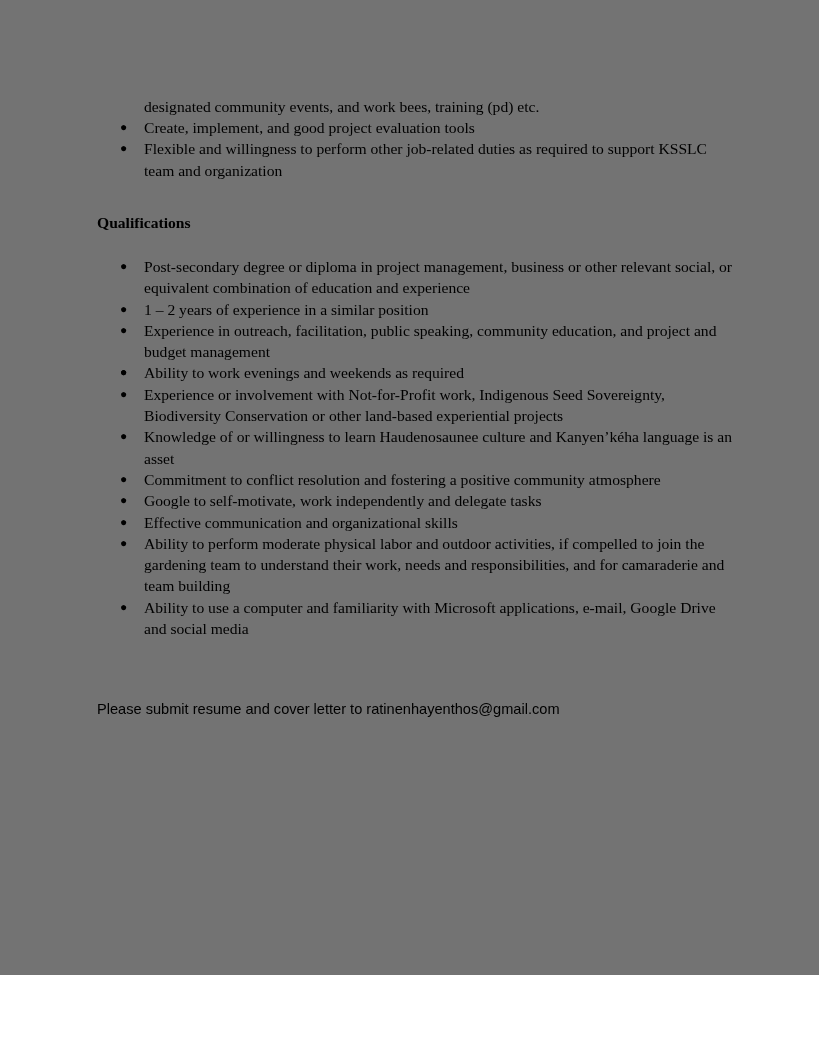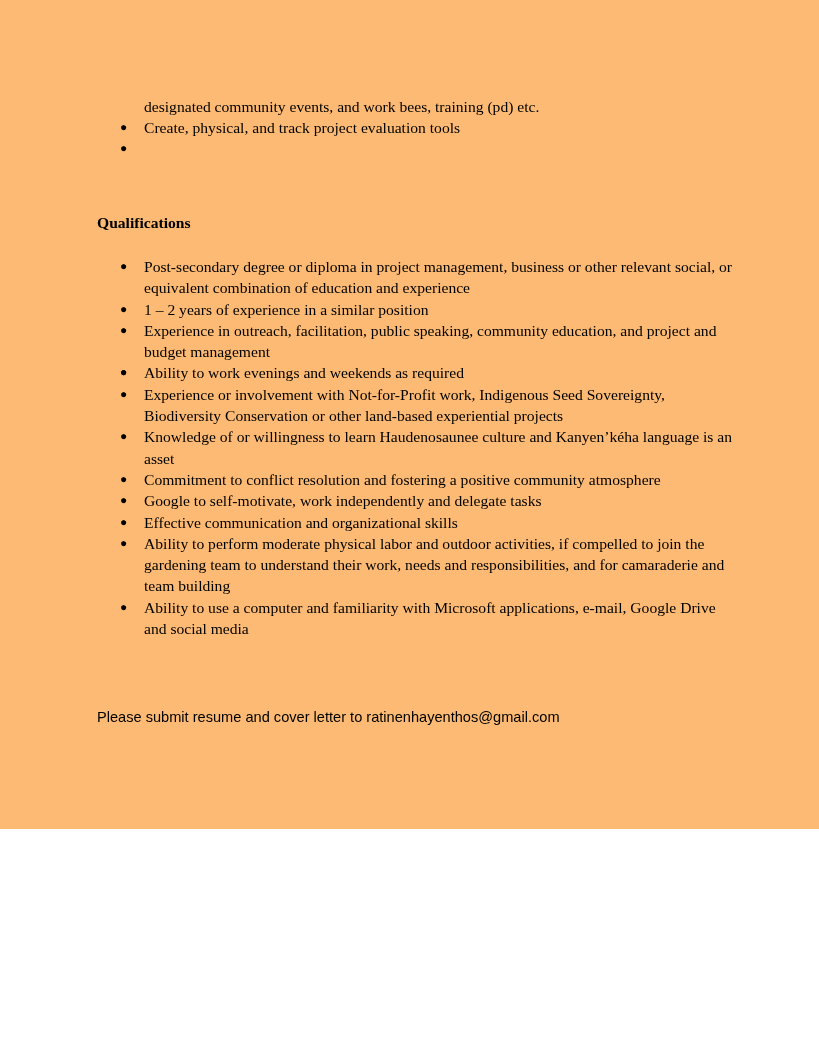--- a/index.html
+++ b/index.html
@@ -10,22 +10,22 @@
     body {
       width: 819px;
       height: 1059px;
       position: relative;
       overflow: hidden;
       color: #000;
     }
     .page {
       position: absolute;
       left: 0; top: 0;
-      width: 819px; height: 829px;
-      background: #fdba74;
+      width: 819px; height: 975px;
+      background: #737373;
     }
     .serif {
       font-family: "Liberation Serif", "DejaVu Serif", serif;
       font-size: 15.6px;
       line-height: 21.3px;
     }
     .cont-line {
       position: absolute;
       left: 144px;
       top: 96px;
@@ -60,37 +60,37 @@
       font-weight: bold;
     }
     .footer {
       position: absolute;
       left: 97px;
       top: 700px;
       font-family: "Liberation Sans", "DejaVu Sans", sans-serif;
       font-size: 14.6px;
       line-height: 18px;
       white-space: nowrap;
-      margin-top: 8px;
     }
   </style>
 </head>
 <body>
 
 <div class="page">
 
   <div class="cont-line serif">designated community events, and work bees, training (pd) etc.</div>
 
   <ul class="bullets serif" id="duties-list">
     <li>
       <span class="dot">●</span>
-      <span>Create, physical, and track project evaluation tools</span>
+      <span>Create, implement, and good project evaluation tools</span>
     </li>
     <li>
       <span class="dot">●</span>
+      <span>Flexible and willingness to perform other job-related duties as required to support KSSLC team and organization</span>
     </li>
   </ul>
 
   <div class="heading serif">Qualifications</div>
 
   <ul class="bullets serif" id="qual-list">
     <li>
       <span class="dot">●</span>
       <span>Post-secondary degree or diploma in project management, business or other relevant social, or equivalent combination of education and experience</span>
     </li>

